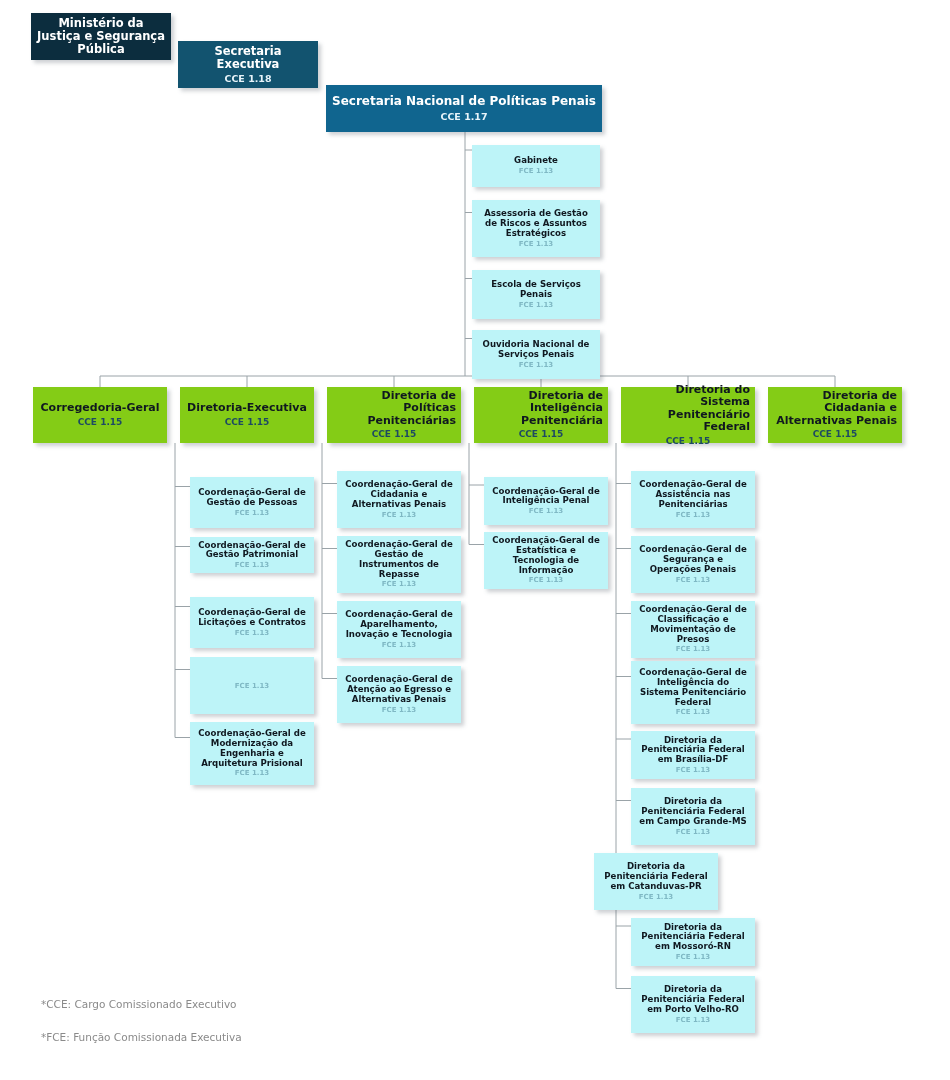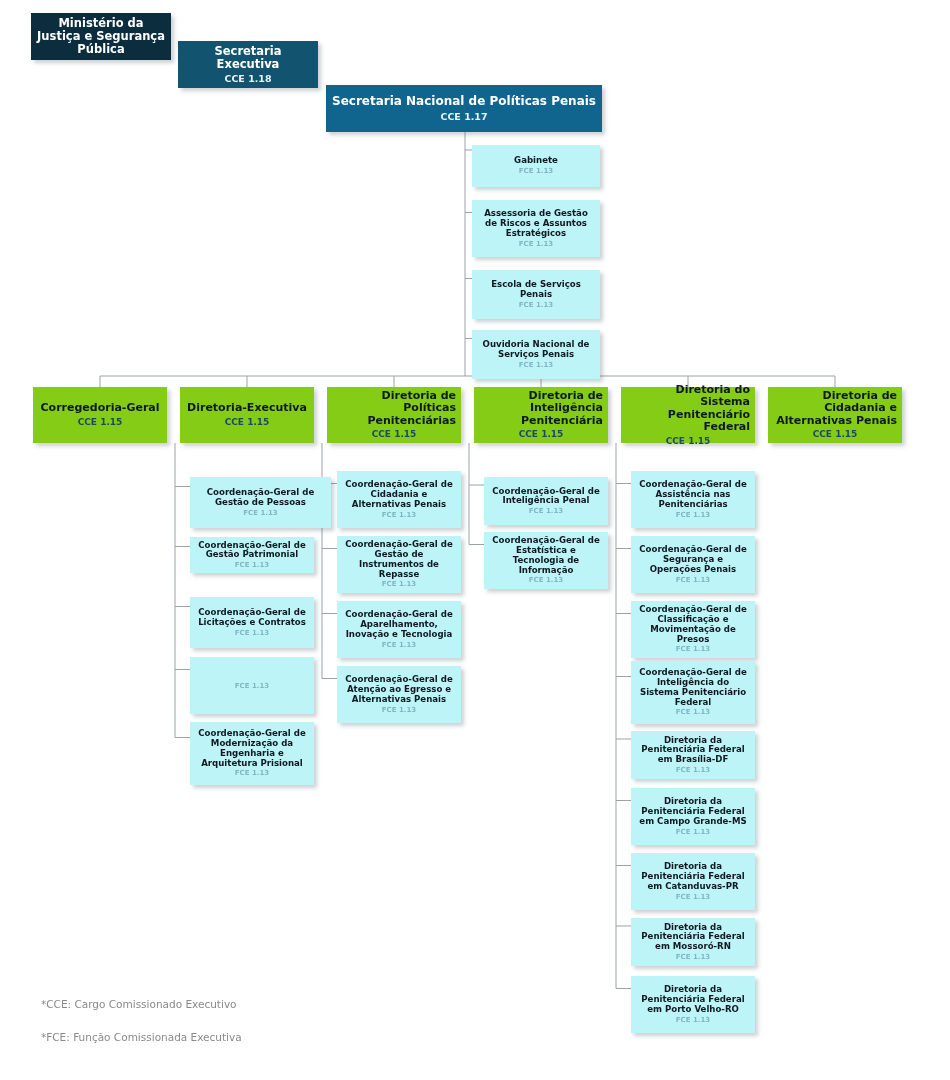--- a/index.html
+++ b/index.html
@@ -204,21 +204,21 @@
 
   <div id="dir-layer">
       <div class="node lvl-dir" style="left: 33px; top: 387px; width: 134px; height: 56px;">
         <span class="title">Corregedoria-Geral</span>
         <span class="code">CCE 1.15</span>
       </div>
       <div class="node lvl-dir" style="left: 180px; top: 387px; width: 134px; height: 56px;">
         <span class="title">Diretoria-Executiva</span>
         <span class="code">CCE 1.15</span>
       </div>
-      <div class="node lvl-leaf" style="left: 190px; top: 461px; width: 141px; height: 51px;">
+      <div class="node lvl-leaf" style="left: 190px; top: 461px; width: 124px; height: 51px;">
         <span class="title">Coordenação-Geral de Gestão de Pessoas</span>
         <span class="code">FCE 1.13</span>
       </div>
       <div class="node lvl-leaf" style="left: 190px; top: 521px; width: 124px; height: 36px;">
         <span class="title">Coordenação-Geral de Gestão Patrimonial</span>
         <span class="code">FCE 1.13</span>
       </div>
       <div class="node lvl-leaf" style="left: 190px; top: 581px; width: 124px; height: 51px;">
         <span class="title">Coordenação-Geral de Licitações e Contratos</span>
         <span class="code">FCE 1.13</span>
@@ -283,21 +283,21 @@
         <span class="code">FCE 1.13</span>
       </div>
       <div class="node lvl-leaf" style="left: 631px; top: 715px; width: 124px; height: 48px;">
         <span class="title">Diretoria da Penitenciária Federal em Brasília-DF</span>
         <span class="code">FCE 1.13</span>
       </div>
       <div class="node lvl-leaf" style="left: 631px; top: 772px; width: 124px; height: 57px;">
         <span class="title">Diretoria da Penitenciária Federal em Campo Grande-MS</span>
         <span class="code">FCE 1.13</span>
       </div>
-      <div class="node lvl-leaf" style="left: 631px; top: 837px; width: 124px; height: 57px;">
+      <div class="node lvl-leaf" style="left: 594px; top: 837px; width: 124px; height: 57px;">
         <span class="title">Diretoria da Penitenciária Federal em Catanduvas-PR</span>
         <span class="code">FCE 1.13</span>
       </div>
       <div class="node lvl-leaf" style="left: 631px; top: 902px; width: 124px; height: 48px;">
         <span class="title">Diretoria da Penitenciária Federal em Mossoró-RN</span>
         <span class="code">FCE 1.13</span>
       </div>
       <div class="node lvl-leaf" style="left: 631px; top: 960px; width: 124px; height: 57px;">
         <span class="title">Diretoria da Penitenciária Federal em Porto Velho-RO</span>
         <span class="code">FCE 1.13</span>

